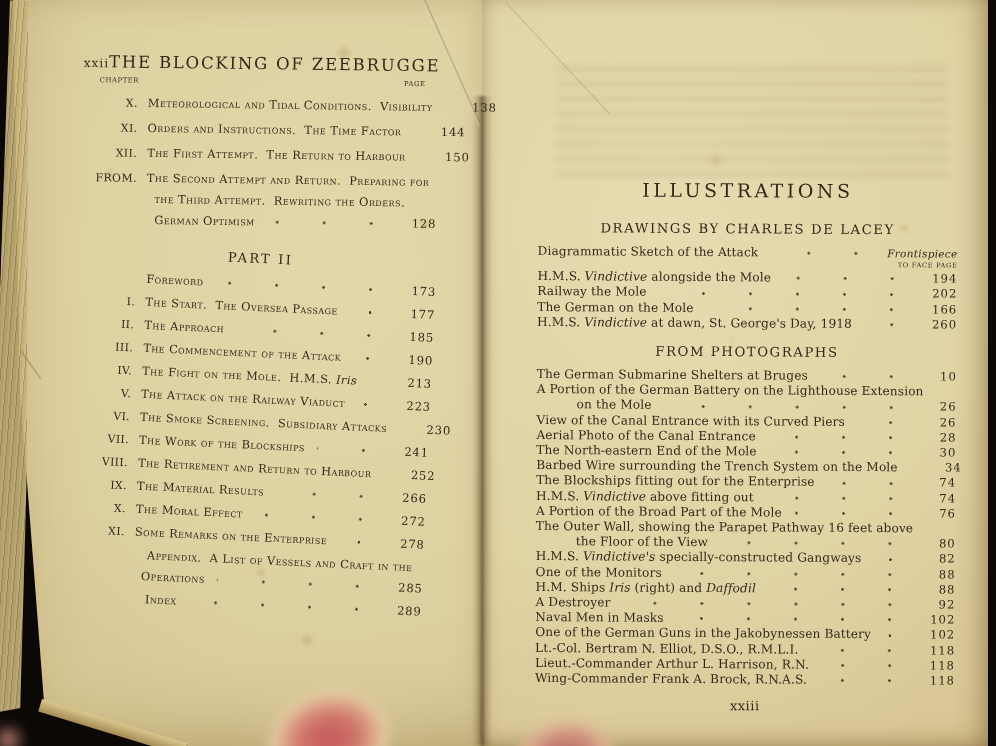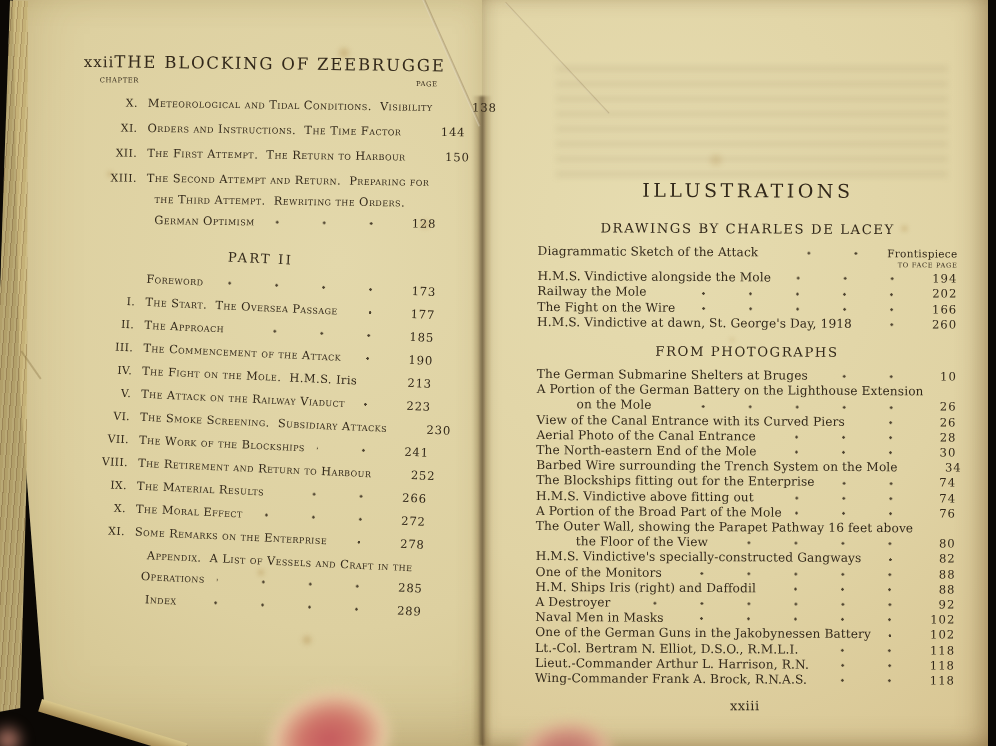--- a/index.html
+++ b/index.html
@@ -44,55 +44,55 @@
   #finger-1{left:256px;top:684px;width:152px;height:132px;transform:rotate(-16deg);
     background:radial-gradient(ellipse 50% 46% at 50% 42%, #c4575c 0%, #cf7569 38%, #dda98b 62%, #e7cfa6 76%, rgba(231,207,166,0) 84%);}
   #finger-2{left:504px;top:714px;width:124px;height:92px;transform:rotate(-8deg);
     background:radial-gradient(ellipse 50% 48% at 50% 45%, #b96a66 0%, #cc8a78 45%, #e0bb96 70%, rgba(224,187,150,0) 82%);}
   #finger-3{left:-8px;top:722px;width:32px;height:36px;
     background:radial-gradient(circle,#d08a78 0%, rgba(208,138,120,0) 75%);}
 
   .lp-block{position:absolute;left:84px;width:354px;transform-origin:0 0;z-index:3;}
   #lp-head{top:52px;transform:rotate(.7deg);}
   .lp-header-row{display:flex;align-items:baseline;}
-  #lp-folio{font-size:15px;letter-spacing:1px;}
+  #lp-folio{font-size:12px;letter-spacing:1px;}
   #lp-title{flex:1;text-align:center;font-size:16.5px;letter-spacing:1.8px;white-space:nowrap;}
   .col-labels{position:relative;height:11px;margin-top:5px;font-size:6.8px;letter-spacing:.6px;}
   #chapter-label{position:absolute;left:16px;top:0;}
-  #page-label{position:absolute;right:0;top:0;}
+  #page-label{position:absolute;right:12px;top:0;}
 
   #lp-part1{top:95px;transform:rotate(.8deg);}
   #lp-part2{top:243px;transform:rotate(2.6deg);}
   #part2-heading{text-align:center;font-size:13px;letter-spacing:2.2px;margin:0 0 11px;}
 
   .entry{margin-bottom:8px;}
   #lp-part1 .entry{margin-bottom:10px;}
   .line{display:flex;align-items:baseline;line-height:15px;}
   .lp-block .line{font-size:11.4px;font-variant:small-caps;letter-spacing:.45px;}
   .lp-block .line.cont{padding-left:72px;margin-top:6px;}
   .num{width:64px;padding-right:10px;box-sizing:border-box;text-align:right;
     font-variant:normal;font-size:10.8px;flex:none;}
   .txt{white-space:nowrap;}
   .txt.ind{padding-left:13px;}
-  .it{font-variant:normal;}
+  .it{font-style:italic;font-variant:normal;}
   .leader{flex:1;min-width:10px;height:11px;margin:0 8px 2px 12px;align-self:flex-end;
     background-image:radial-gradient(circle at center, rgba(50,40,25,.85) 0 1.1px, rgba(50,40,25,0) 1.5px);
     background-size:47px 11px;background-repeat:repeat-x;background-position:right center;}
   .pg{min-width:34px;text-align:right;font-variant:normal;font-size:11.6px;letter-spacing:.8px;flex:none;}
 
   #rp-content{position:absolute;left:538px;top:178px;width:420px;z-index:3;
     transform:rotate(.35deg);transform-origin:0 0;}
   #rp-title{text-align:center;font-size:19px;letter-spacing:3.5px;margin:0 0 20px;font-weight:normal;}
   .rp-heading{text-align:center;font-size:13.2px;letter-spacing:1.6px;margin:0 0 9px;font-weight:normal;}
   #photos-heading{margin-top:13px;}
   #rp-content .entry{margin:0;}
   #rp-content .line{font-size:12.2px;line-height:15.2px;font-variant:normal;letter-spacing:.1px;}
   #rp-content .line.cont{padding-left:40px;}
   #rp-content .pg{letter-spacing:1px;font-size:11.6px;}
-  .fp{font-size:10.5px !important;letter-spacing:.3px !important;}
+  .fp{font-style:italic;font-size:10.5px !important;letter-spacing:.3px !important;}
   #face-page-label{text-align:right;font-size:6.6px;letter-spacing:.7px;margin:0 0 2px;}
   #rp-folio{text-align:center;font-size:13px;margin-top:11px;letter-spacing:.5px;}
 </style>
 </head>
 <body>
 
 <div id="stage">
 
   <div id="page-left" class="page"></div>
   <div id="page-right" class="page"></div>
@@ -145,21 +145,21 @@
       <div class="entry">
         <div class="line">
           <span class="num">XII.</span>
           <span class="txt"><span>The First Attempt.&nbsp; The Return to Harbour</span></span>
           <span class="leader"></span>
           <span class="pg">150</span>
         </div>
       </div>
       <div class="entry">
         <div class="line">
-          <span class="num">XIII.</span>
+          <span class="num">FROM.</span>
           <span class="txt"><span>The Second Attempt and Return.&nbsp; Preparing for</span></span>
         </div>
         <div class="line cont">
           <span class="txt"><span>the Third Attempt.&nbsp; Rewriting the Orders.</span></span>
         </div>
         <div class="line cont">
           <span class="txt"><span>German Optimism</span></span>
           <span class="leader"></span>
           <span class="pg">128</span>
         </div>
@@ -310,21 +310,21 @@
         </div>
         <div class="entry">
           <div class="line">
             <span class="txt"><span>Railway the Mole</span></span>
             <span class="leader"></span>
             <span class="pg">202</span>
           </div>
         </div>
         <div class="entry">
           <div class="line">
-            <span class="txt"><span>The Fight on the Wire</span></span>
+            <span class="txt"><span>The German on the Mole</span></span>
             <span class="leader"></span>
             <span class="pg">166</span>
           </div>
         </div>
         <div class="entry">
           <div class="line">
             <span class="txt"><span>H.M.S. </span><span class="it">Vindictive</span><span> at dawn, St. George's Day, 1918</span></span>
             <span class="leader"></span>
             <span class="pg">260</span>
           </div>

